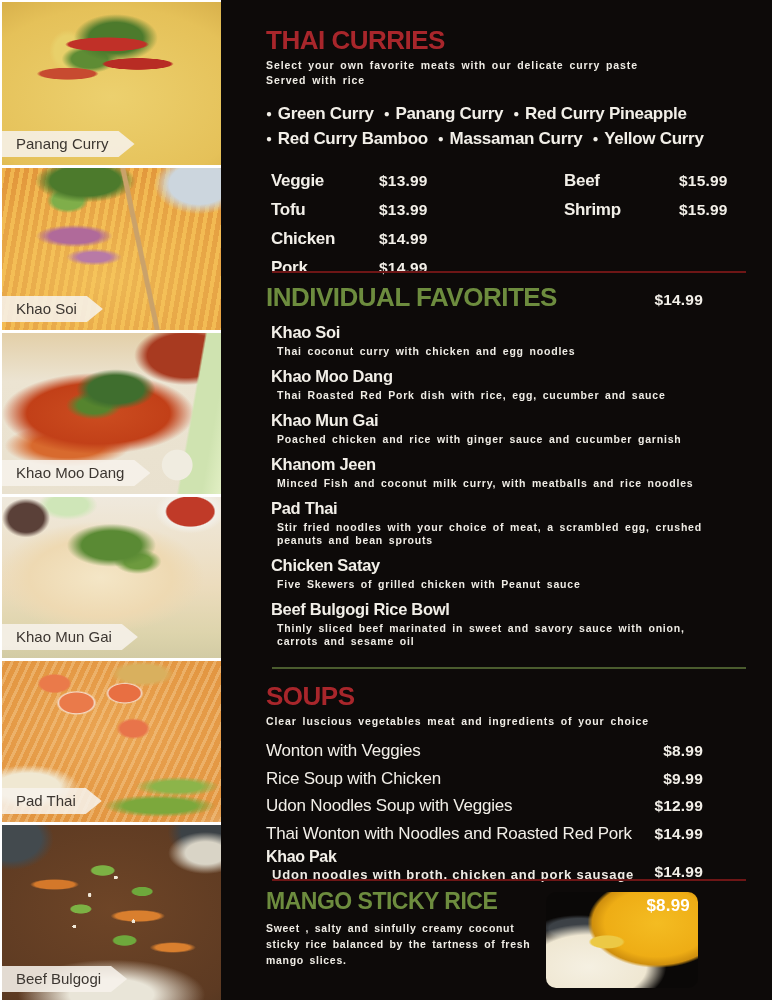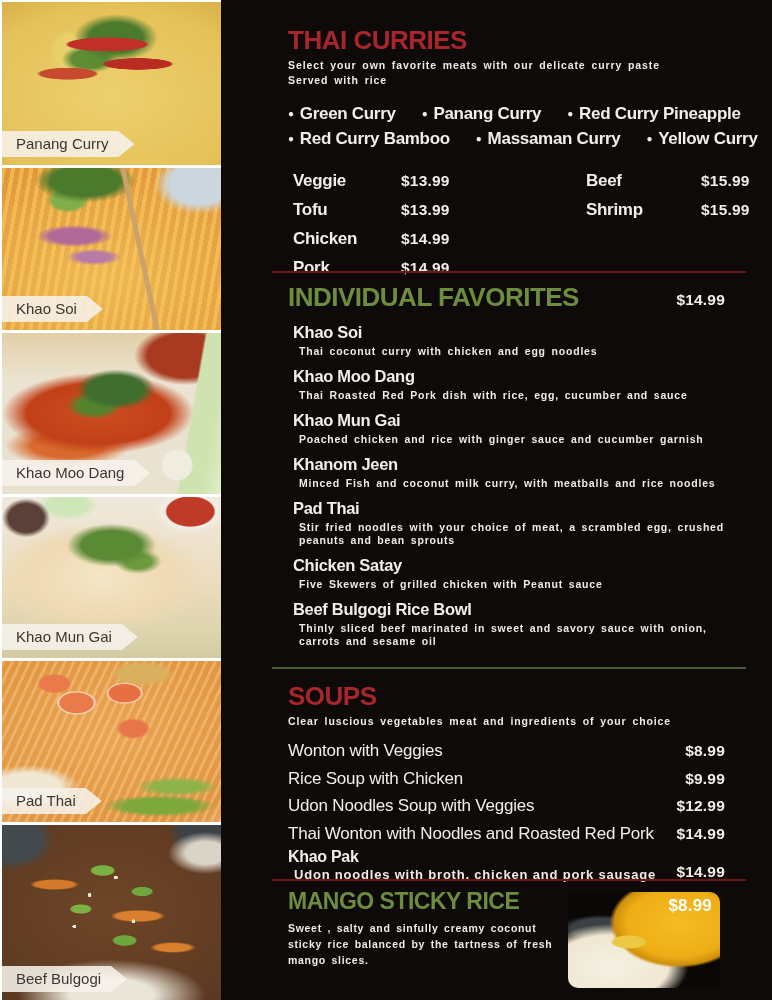--- a/index.html
+++ b/index.html
@@ -81,33 +81,33 @@
     radial-gradient(40px 9px at 62% 52%, #d97f2e 55%, transparent 68%),
     radial-gradient(36px 8px at 24% 34%, #d4782a 55%, transparent 68%),
     radial-gradient(34px 8px at 78% 70%, #d97f2e 50%, transparent 68%),
     radial-gradient(120px 45px at 50% 97%, #e9e5d8 35%, transparent 78%),
     radial-gradient(50px 28px at 93% 16%, #d9d4c6 40%, transparent 75%),
     radial-gradient(55px 40px at 4% 8%, #434a4e 55%, transparent 78%),
     radial-gradient(60px 40px at 97% 4%, #3c4246 55%, transparent 78%),
     radial-gradient(145% 130% at 50% 48%, #6e4527 0%, #5d3a22 48%, #41301e 76%, #2e2620 100%);}
 
   
-  .col{position:absolute;left:288px;width:474px;box-sizing:border-box;}
+  .col{position:absolute;left:266px;width:474px;box-sizing:border-box;}
   .sec-title{font-size:26px;font-weight:bold;letter-spacing:-0.5px;line-height:28px;}
   .red{color:#a8262b;} .green{color:#6d8c3e;}
   .sub{font-size:10.5px;font-weight:bold;letter-spacing:0.9px;word-spacing:2px;
        line-height:15px;color:#efece5;margin-top:4px;}
   .price{font-size:15.5px;font-weight:bold;letter-spacing:0.2px;}
   .divider{position:absolute;left:272px;width:474px;height:2px;}
   .div-red{background:#6e1616;} .div-green{background:#4a5c2e;}
 
   
   #sec-curries{top:26px;}
   .bullet-rows{margin-top:13px;}
-  .bullet-row{display:flex;gap:26px;line-height:25px;}
+  .bullet-row{display:flex;gap:10px;line-height:25px;}
   .bullet-item{font-size:17px;font-weight:bold;letter-spacing:-0.3px;white-space:nowrap;}
   .dot{font-size:10px;vertical-align:2px;margin-right:6px;}
   .curry-prices{display:flex;margin-top:15px;padding-left:5px;}
   .curry-colA{width:273px;} .curry-colB{flex:1;}
   .price-row{display:flex;height:29px;line-height:29px;}
   .price-row .nm{width:108px;font-size:17px;font-weight:bold;letter-spacing:-0.3px;}
   .curry-colB .price-row .nm{width:115px;margin-left:20px;}
 
   
   #sec-favorites{top:283px;}

